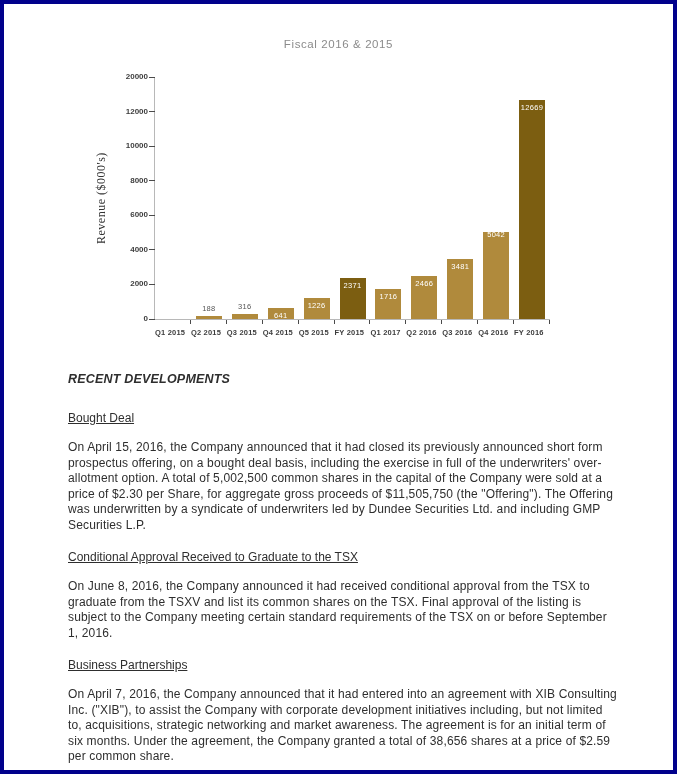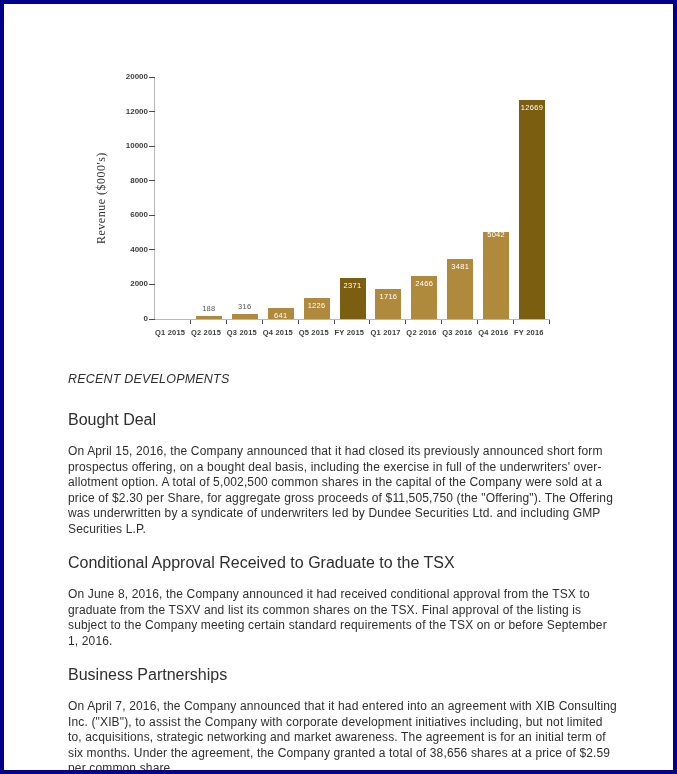--- a/index.html
+++ b/index.html
@@ -31,29 +31,30 @@
   .yticklabel{position:absolute;width:40px;text-align:right;font-size:8px;font-weight:600;color:#3d3d3d;}
   .xtick{position:absolute;bottom:-5px;width:1px;height:4px;background:#4a4a4a;}
   .xcat{
     position:absolute;bottom:-18px;text-align:left;white-space:nowrap;
     font-size:7.5px;font-weight:700;color:#3d3d3d;letter-spacing:0.2px;
   }
   .bar{position:absolute;}
   .barvalue{position:absolute;font-size:7.5px;letter-spacing:0.3px;text-align:center;}
   
   .sections{position:absolute;left:64px;top:368px;width:549px;color:#2e2e2e;}
-  .sec-title{font-size:12.5px;font-weight:400;font-style:italic;letter-spacing:0.2px;margin:0 0 25px 0;}
-  .sec-head{font-size:16px;margin:0 0 15px 0;}
+  .sec-title{font-size:12.5px;font-weight:700;font-style:italic;letter-spacing:0.2px;margin:0 0 25px 0;}
+  .sec-head{font-size:12px;text-decoration:underline;margin:0 0 15px 0;}
   .sec-body{font-size:12px;line-height:15.5px;letter-spacing:0.15px;margin:0 0 17px 0;}
 </style>
 </head>
 <body style="border-color: rgb(0, 0, 139);">
 
 <div>
   <div class="title-block">
+    <div class="chart-subtitle">Fiscal 2016 &amp; 2015</div>
   </div>
   <div class="ylabel">Revenue ($000's)</div>
   <div class="plot">
       <div class="ytick" style="left: -6px; top: 241.5px;"></div>
       <div class="yticklabel" style="left: -47px; top: 237px;">0</div>
       <div class="ytick" style="left: -6px; top: 206.929px;"></div>
       <div class="yticklabel" style="left: -47px; top: 202.429px;">2000</div>
       <div class="ytick" style="left: -6px; top: 172.357px;"></div>
       <div class="yticklabel" style="left: -47px; top: 167.857px;">4000</div>
       <div class="ytick" style="left: -6px; top: 137.786px;"></div>

